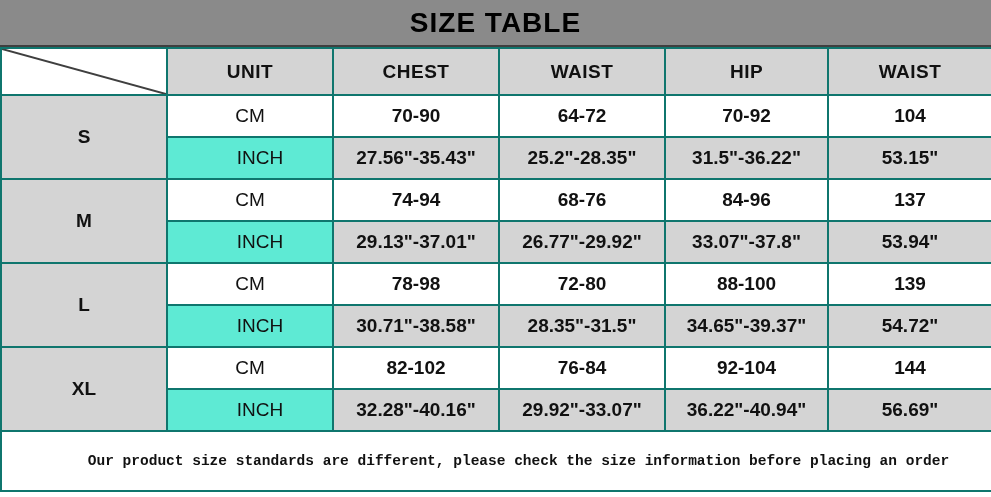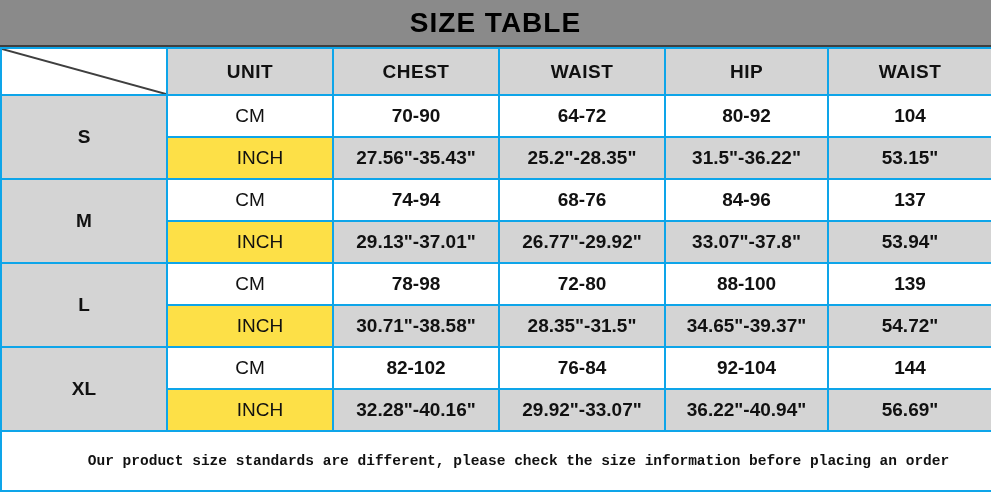--- a/index.html
+++ b/index.html
@@ -34,21 +34,21 @@
     letter-spacing: 1px;
     color: #000000;
     font-family: "Liberation Sans", sans-serif;
   }
   table.size-table {
     width: 991px;
     border-collapse: collapse;
     table-layout: fixed;
   }
   table.size-table td {
-    border: 2px solid #0ea5e9;
+    border: 2px solid #0f766e;
     text-align: center;
     vertical-align: middle;
     font-size: 19px;
     color: #111111;
     font-family: "Liberation Sans", sans-serif;
     padding: 0;
   }
   
   col.c-size   { width: 166px; }
   col.c-unit   { width: 166px; }
@@ -79,21 +79,21 @@
     background: #d4d4d4;
     font-size: 21px;
     font-weight: bold;
   }
   .unit-cell {
     background: #ffffff;
     height: 40px;
     font-size: 19px;
   }
   .unit-cell.alt {
-    background: #fde047;
+    background: #5eead4;
     padding-left: 20px;
   }
   .val-cell {
     background: #ffffff;
     height: 40px;
     font-size: 19px;
     font-weight: bold;
   }
   .val-cell.alt {
     background: #d4d4d4;
@@ -145,21 +145,21 @@
         <td class="head-cell">WAIST</td>
         <td class="head-cell">HIP</td>
         <td class="head-cell">WAIST</td>
       </tr>
 
       <tr>
         <td class="size-cell" rowspan="2">S</td>
         <td class="unit-cell">CM</td>
         <td class="val-cell">70-90</td>
         <td class="val-cell">64-72</td>
-        <td class="val-cell">80-92</td>
+        <td class="val-cell">70-92</td>
         <td class="val-cell">104</td>
       </tr>
       <tr>
         <td class="unit-cell alt">INCH</td>
         <td class="val-cell alt">27.56"-35.43"</td>
         <td class="val-cell alt">25.2"-28.35"</td>
         <td class="val-cell alt">31.5"-36.22"</td>
         <td class="val-cell alt">53.15"</td>
       </tr>
 

